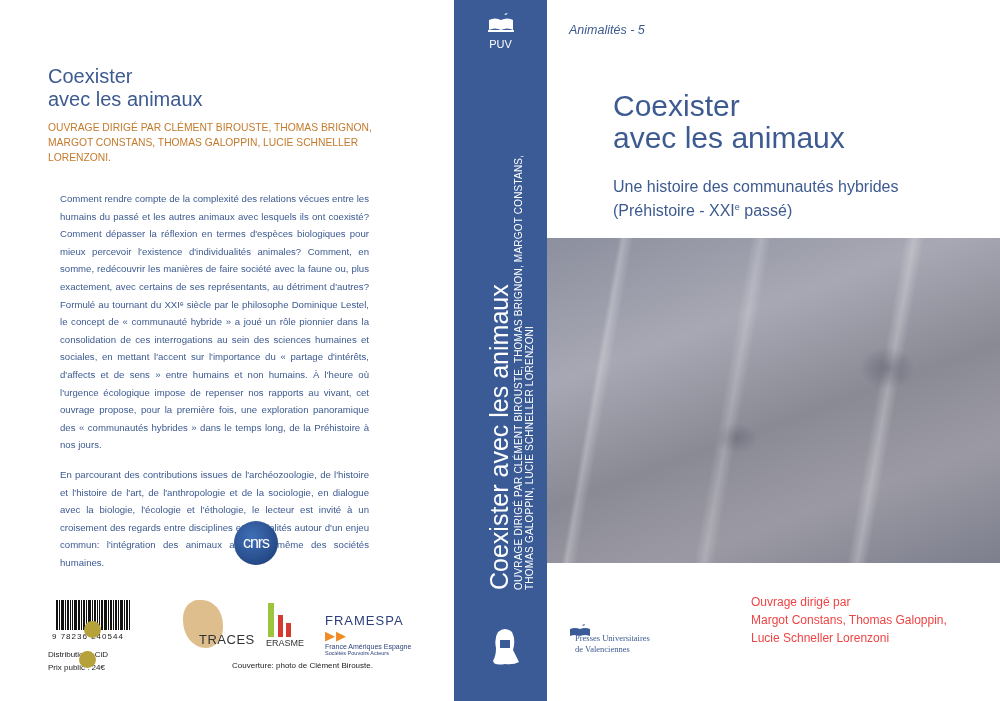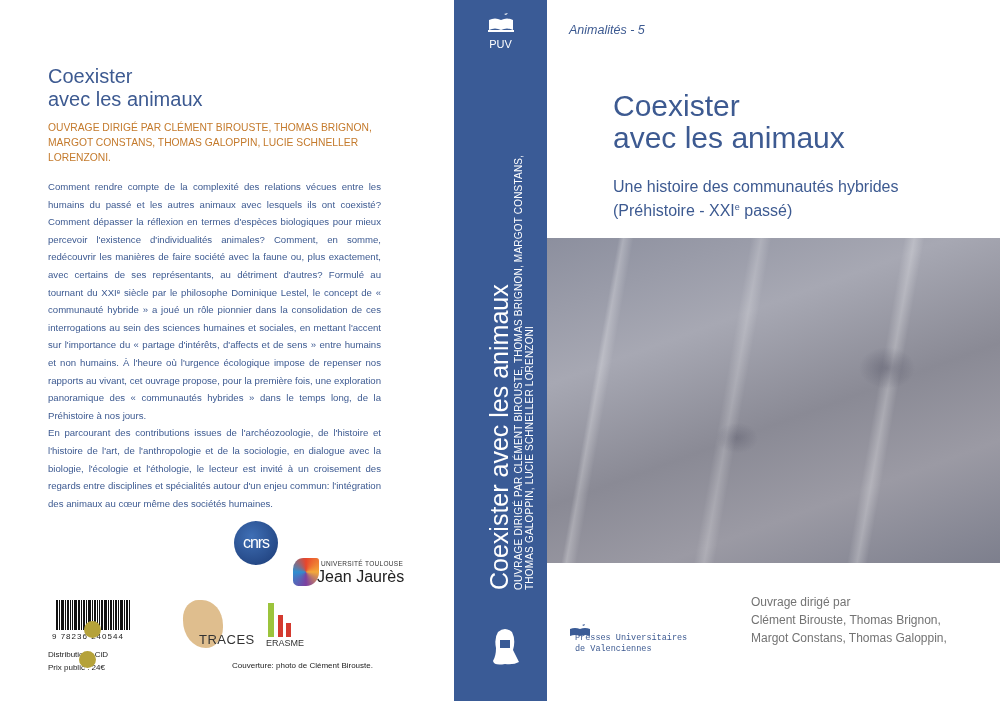--- a/index.html
+++ b/index.html
@@ -1,21 +1,21 @@
 <!DOCTYPE html>
 <html><head>
 <meta charset="utf-8">
 <style>
   html, body { margin:0; padding:0; }
   body { width:1000px; height:701px; position:relative; overflow:hidden; background:#ffffff; font-family:"DejaVu Sans", sans-serif; }
   .back { position:absolute; left:0; top:0; width:454px; height:701px; background:#fff; }
   .back-title { position:absolute; left:48px; top:65px; color:#3d5a91; font-size:20px; line-height:23px; font-family:"Liberation Sans", sans-serif; }
   .back-authors { position:absolute; left:48px; top:120px; width:330px; color:#c47a2c; font-size:10.3px; line-height:15px; font-family:"Liberation Sans", sans-serif; }
   .blurb { position:absolute; left:48px; top:178px; width:333px; color:#3d5a91; font-size:9.6px; line-height:17.6px; text-align:justify; font-family:"Liberation Sans", sans-serif; }
-  .blurb p { margin:0; }
+  .blurb p { margin:12px; }
   .barcode { position:absolute; left:56px; top:600px; width:95px; height:30px; display:flex; gap:1px; align-items:stretch; }
   .barcode span { background:#111; }
   .isbn { position:absolute; left:52px; top:632px; font-size:8px; color:#222; letter-spacing:1px; font-family:"Liberation Sans", sans-serif; }
   .dist { position:absolute; left:48px; top:648px; font-size:8px; line-height:13px; color:#222; font-family:"Liberation Sans", sans-serif; }
   .dot { position:absolute; width:17px; height:17px; border-radius:50%; background:#b5a23a; }
   .credit { position:absolute; left:232px; top:661px; font-size:8px; color:#222; font-family:"Liberation Sans", sans-serif; }
   .logo { position:absolute; font-family:"Liberation Sans", sans-serif; }
   .cnrs { left:234px; top:521px; width:44px; height:44px; border-radius:50%; background:radial-gradient(circle at 40% 35%, #3f6fb5, #1b3a75); color:#fff; font-size:16px; display:flex; align-items:center; justify-content:center; letter-spacing:-1px; }
   .ut { left:293px; top:556px; width:130px; height:36px; }
   .ut .mark { position:absolute; left:0; top:2px; width:26px; height:28px; background:conic-gradient(#e8452c, #f4a93a, #7c3fa0, #2e8fd1, #e8452c); border-radius:40% 10% 50% 20%; }
@@ -47,52 +47,52 @@
   .front-title { position:absolute; left:613px; top:90px; color:#3d5a91; font-size:30px; line-height:32px; font-family:"Liberation Sans", sans-serif; }
   .front-sub { position:absolute; left:613px; top:177px; color:#3d5a91; font-size:16px; line-height:20px; font-family:Liberation Sans, sans-serif; }
   .front-sub sup { font-size:9px; }
   .photo { position:absolute; left:547px; top:238px; width:453px; height:325px;
     background:
       radial-gradient(ellipse 40px 30px at 340px 130px, rgba(60,60,80,0.35), transparent 70%),
       radial-gradient(ellipse 30px 22px at 190px 200px, rgba(60,60,80,0.25), transparent 70%),
       linear-gradient(100deg, transparent 0 14%, rgba(255,255,255,0.25) 15%, transparent 17% 40%, rgba(255,255,255,0.2) 42%, transparent 44% 70%, rgba(255,255,255,0.25) 72%, transparent 74%),
       linear-gradient(160deg, #8c8f9e 0%, #a7a8b3 30%, #8a8a95 55%, #9b9aa4 75%, #7d7f8d 100%);
   }
-  .publisher { position:absolute; left:575px; top:633px; color:#3d5a91; font-size:8.5px; line-height:11px; font-family:Liberation Mono, monospace; }
-  .front-authors { position:absolute; left:751px; top:593px; color:#737373; font-size:12px; line-height:18px; font-family:"Liberation Sans", sans-serif; }
+  .publisher { position:absolute; left:575px; top:633px; color:#3d5a91; font-size:8.5px; line-height:11px; font-family:Liberation Serif, serif; }
+  .front-authors { position:absolute; left:751px; top:593px; color:#ef4444; font-size:12px; line-height:18px; font-family:"Liberation Sans", sans-serif; }
 </style>
 </head>
 <body>
 
 <div class="back">
   <div class="back-title">
     <div>Coexister</div>
     <div>avec les animaux</div>
   </div>
   <div class="back-authors">OUVRAGE DIRIGÉ PAR CLÉMENT BIROUSTE, THOMAS BRIGNON, MARGOT CONSTANS, THOMAS GALOPPIN, LUCIE SCHNELLER LORENZONI.</div>
   <div class="blurb">
     <p>Comment rendre compte de la complexité des relations vécues entre les humains du passé et les autres animaux avec lesquels ils ont coexisté? Comment dépasser la réflexion en termes d'espèces biologiques pour mieux percevoir l'existence d'individualités animales? Comment, en somme, redécouvrir les manières de faire société avec la faune ou, plus exactement, avec certains de ses représentants, au détriment d'autres? Formulé au tournant du XXIᵉ siècle par le philosophe Dominique Lestel, le concept de « communauté hybride » a joué un rôle pionnier dans la consolidation de ces interrogations au sein des sciences humaines et sociales, en mettant l'accent sur l'importance du « partage d'intérêts, d'affects et de sens » entre humains et non humains. À l'heure où l'urgence écologique impose de repenser nos rapports au vivant, cet ouvrage propose, pour la première fois, une exploration panoramique des « communautés hybrides » dans le temps long, de la Préhistoire à nos jours.</p>
     <p>En parcourant des contributions issues de l'archéozoologie, de l'histoire et l'histoire de l'art, de l'anthropologie et de la sociologie, en dialogue avec la biologie, l'écologie et l'éthologie, le lecteur est invité à un croisement des regards entre disciplines et spécialités autour d'un enjeu commun: l'intégration des animaux au cœur même des sociétés humaines.</p>
   </div>
 
   <div class="logo cnrs">cnrs</div>
-  <div class="logo ut">
-    <div class="mark"></div>
-    <div class="l1">UNIVERSITÉ TOULOUSE</div>
-    <div class="l2">Jean Jaurès</div>
-  </div>
   <div class="logo traces">
     <div class="blob"></div>
     <div class="t">TRACES</div>
   </div>
   <div class="logo erasme">
     <div class="bar1"></div>
     <div class="bar2"></div>
     <div class="bar3"></div>
     <div class="t">ERASME</div>
+  </div>
+  <div class="logo framespa">
+    <div class="t1"><span>FRAMESPA</span> <b>▶▶</b></div>
+    <div class="t2">France Amériques Espagne</div>
+    <div class="t3">Sociétés Pouvoirs Acteurs</div>
   </div>
 
   <div class="barcode">
     <span style="width:2px"></span>
       <span style="width:1px"></span>
       <span style="width:3px"></span>
       <span style="width:1px"></span>
       <span style="width:2px"></span>
       <span style="width:1px"></span>
       <span style="width:1px"></span>
@@ -161,15 +161,15 @@
 <svg style="position:absolute;left:569px;top:624px" width="22" height="14" viewBox="0 0 22 14">
   <path d="M13 1 l3 -1 l-1 2 z" fill="#3a5b96"></path>
   <path d="M1 5 Q6 3 11 5 Q16 3 21 5 L21 12 Q16 10 11 12 Q6 10 1 12 Z" fill="#3a5b96"></path>
 </svg>
 <div class="publisher">
   <div>Presses Universitaires</div>
   <div>de Valenciennes</div>
 </div>
 <div class="front-authors">
   <div>Ouvrage dirigé par</div>
-  <div>Clément Birouste, Thomas Brignon,</div>
   <div>Margot Constans, Thomas Galoppin,</div>
+  <div>Lucie Schneller Lorenzoni</div>
 </div>
 
 </body></html>

